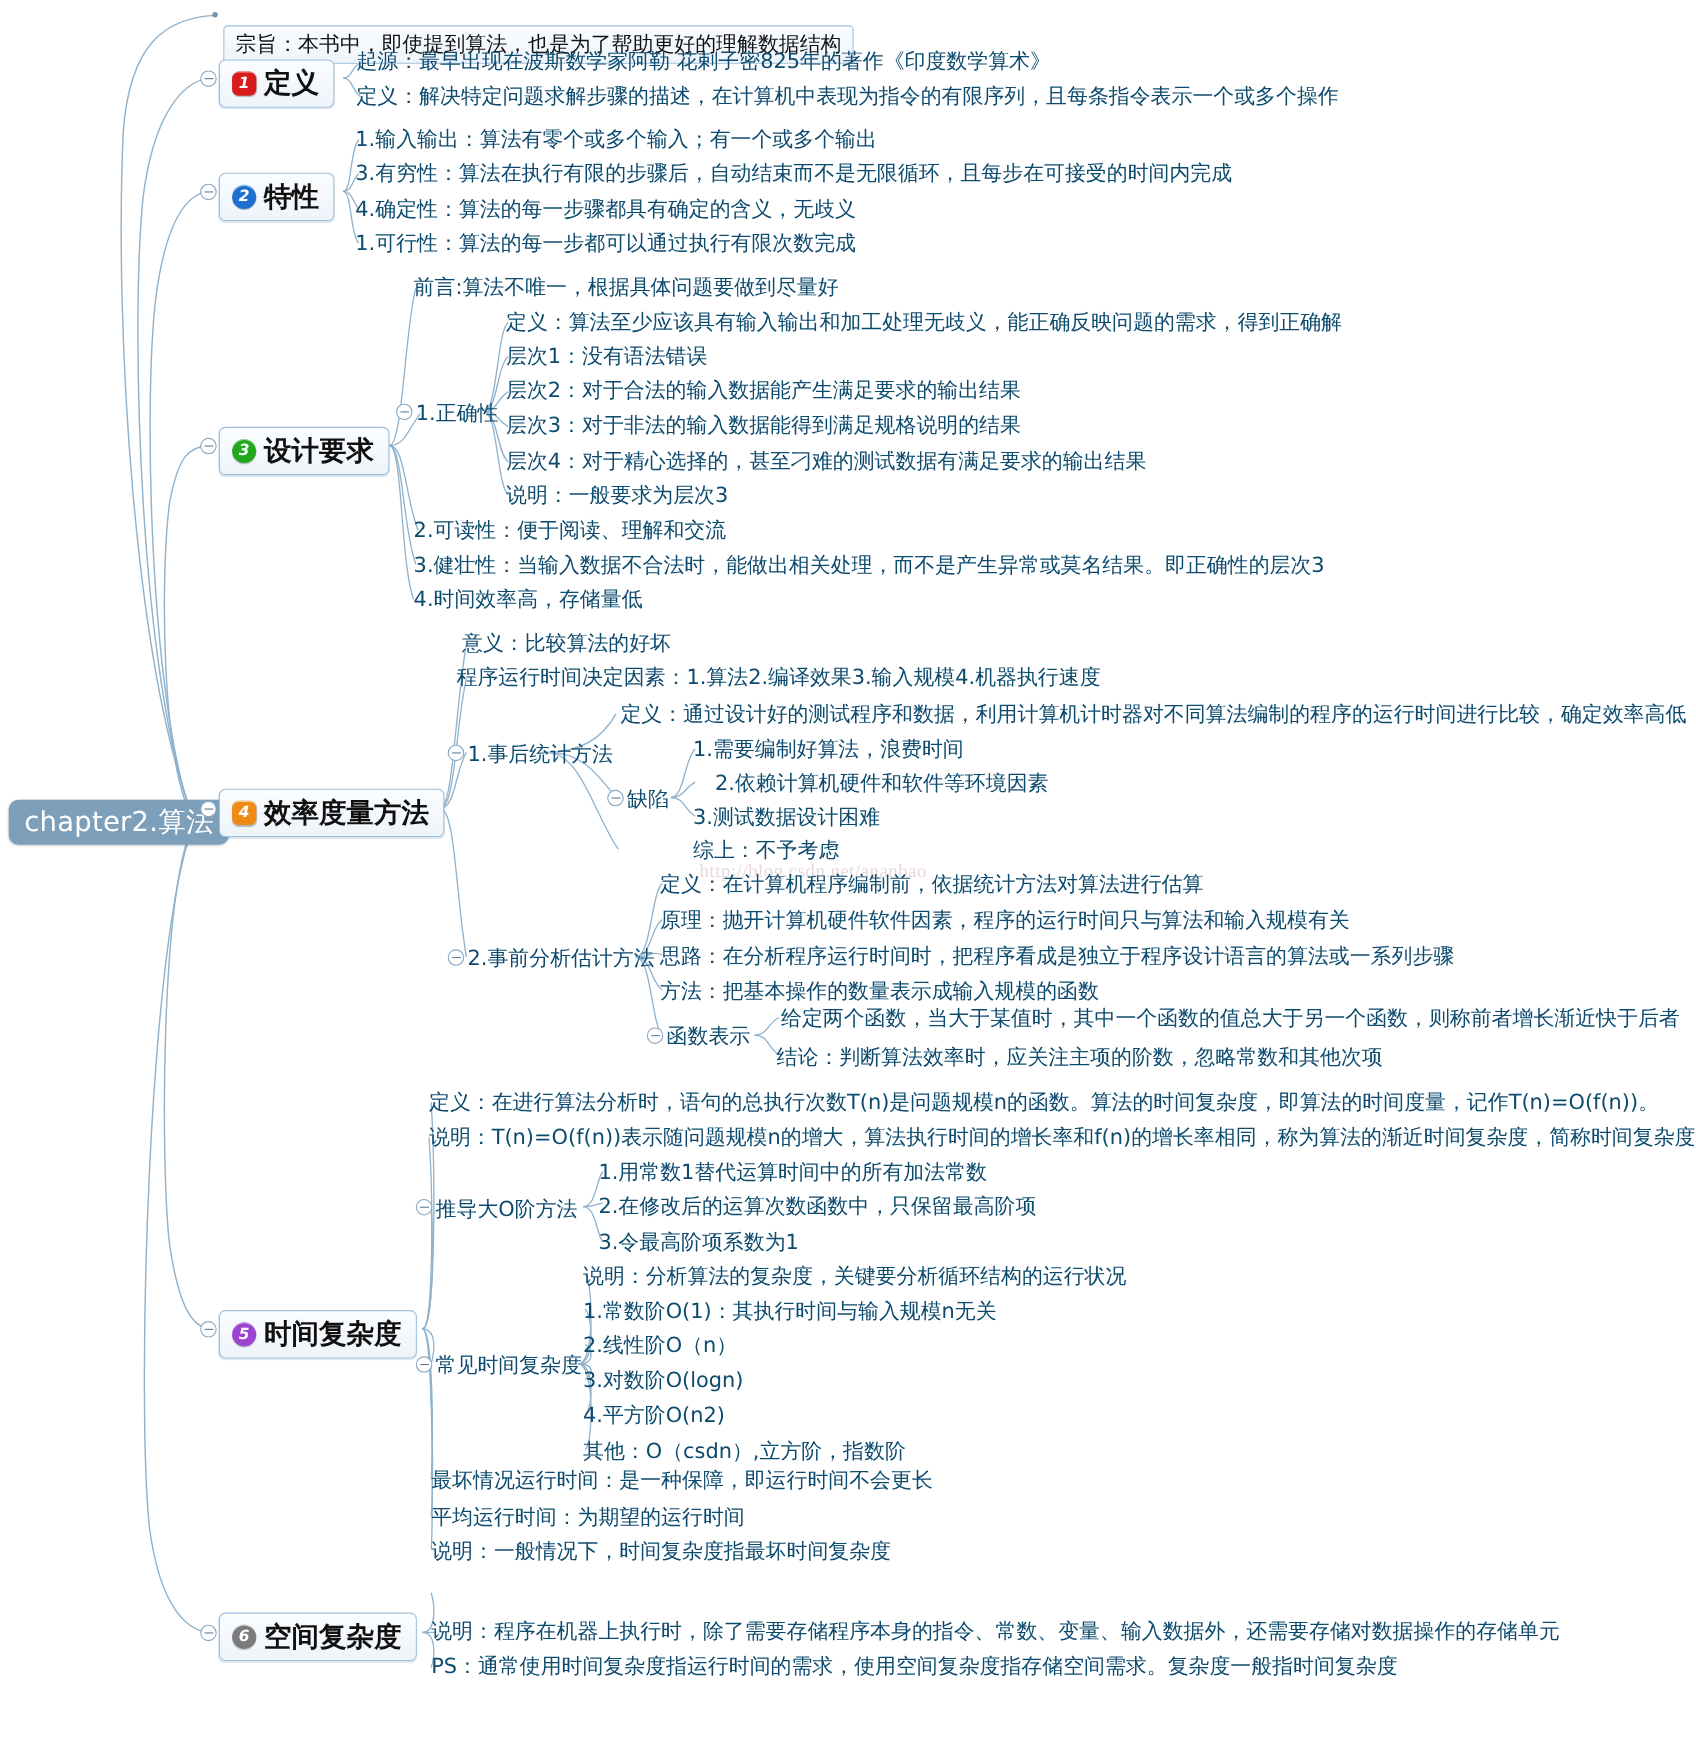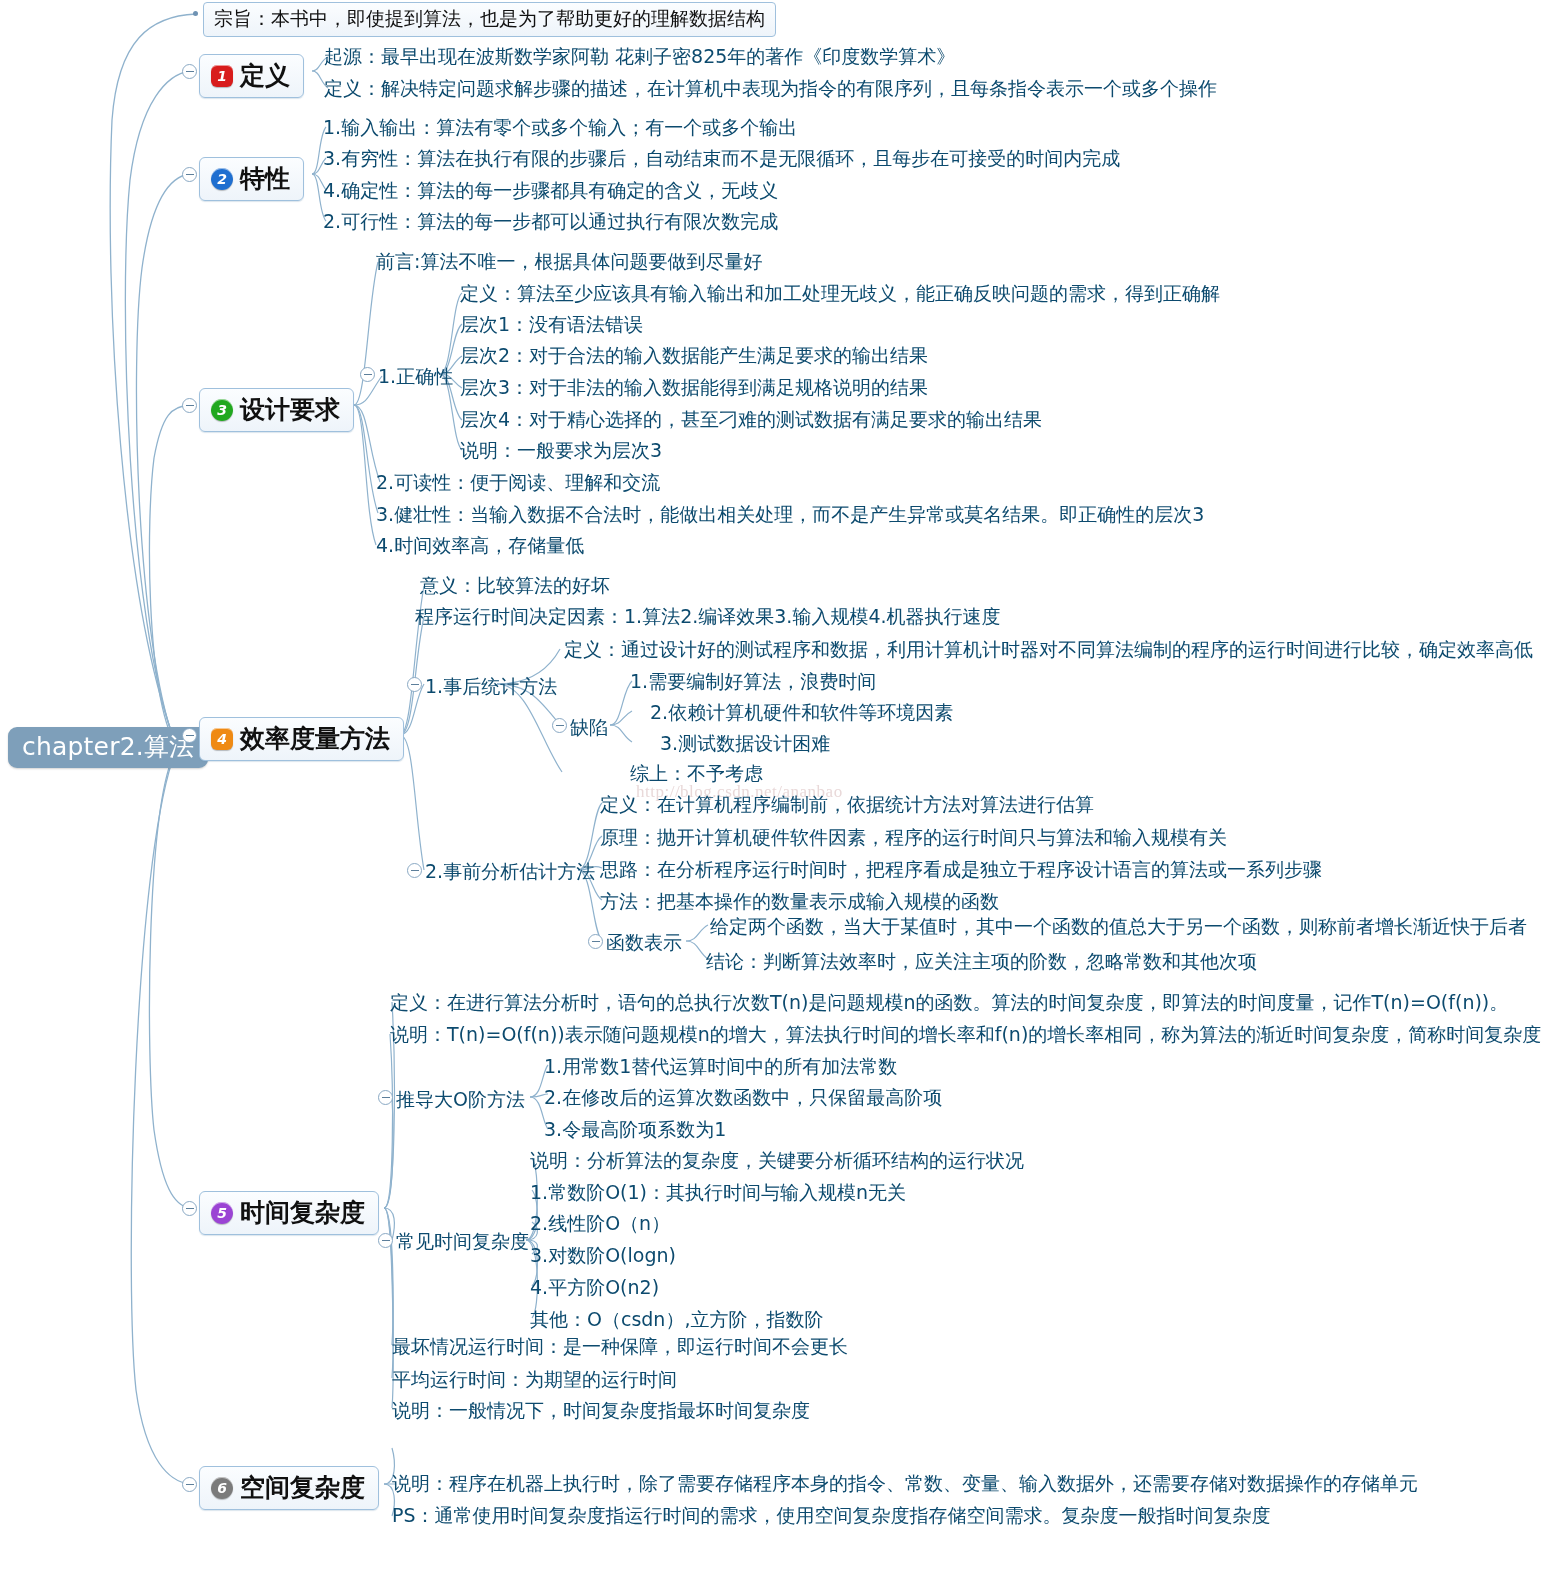--- a/index.html
+++ b/index.html
@@ -62,20 +62,21 @@
   
   .callout{
     position:absolute;
     background:linear-gradient(#fbfdff,#eef4fa);
     border:1px solid #9fc0dd;
     border-radius:4px;
     padding:3px 10px 4px 10px;
     font-size:19px;
     white-space:nowrap;
     color:#111;
+    margin-top:21px;
   }
 
   
   .t{
     position:absolute;
     white-space:nowrap;
     font-size:19px;
     line-height:1;
     color:#0c4a6e;
   }
@@ -227,21 +228,21 @@
   <div class="t" style="left:324px; top:79px;">定义：解决特定问题求解步骤的描述，在计算机中表现为指令的有限序列，且每条指令表示一个或多个操作</div>
 
   <div class="tog" style="left:182px; top:167px;"></div>
   <div class="l1" style="left:199px; top:157px;">
     <span class="badge rd" style="background:#1f6fd0;">2</span>
     <span class="lbl">特性</span>
   </div>
   <div class="t" style="left:323px; top:118px;">1.输入输出：算法有零个或多个输入；有一个或多个输出</div>
   <div class="t" style="left:323px; top:149px;">3.有穷性：算法在执行有限的步骤后，自动结束而不是无限循环，且每步在可接受的时间内完成</div>
   <div class="t" style="left:323px; top:181px;">4.确定性：算法的每一步骤都具有确定的含义，无歧义</div>
-  <div class="t" style="left:323px; top:212px;">2.可行性：算法的每一步都可以通过执行有限次数完成</div>
+  <div class="t" style="left:323px; top:212px;">1.可行性：算法的每一步都可以通过执行有限次数完成</div>
 
   <div class="tog" style="left:182px; top:398px;"></div>
   <div class="l1" style="left:199px; top:388px;">
     <span class="badge rd" style="background:#21a81f;">3</span>
     <span class="lbl">设计要求</span>
   </div>
   <div class="t" style="left:376px; top:252px;">前言:算法不唯一，根据具体问题要做到尽量好</div>
 
   <div class="tog" style="left:360px; top:367px;"></div>
   <div class="t" style="left:378px; top:367px;">1.正确性</div>
@@ -266,21 +267,21 @@
   <div class="t" style="left:415px; top:607px;">程序运行时间决定因素：1.算法2.编译效果3.输入规模4.机器执行速度</div>
 
   <div class="tog" style="left:407px; top:677px;"></div>
   <div class="t" style="left:425px; top:677px;">1.事后统计方法</div>
   <div class="t" style="left:564px; top:640px;">定义：通过设计好的测试程序和数据，利用计算机计时器对不同算法编制的程序的运行时间进行比较，确定效率高低</div>
 
   <div class="tog" style="left:552px; top:718px;"></div>
   <div class="t" style="left:570px; top:718px;">缺陷</div>
   <div class="t" style="left:630px; top:672px;">1.需要编制好算法，浪费时间</div>
   <div class="t" style="left:650px; top:703px;">2.依赖计算机硬件和软件等环境因素</div>
-  <div class="t" style="left:660px; top:734px;">3.测试数据设计困难</div>
+  <div class="t" style="left:630px; top:734px;">3.测试数据设计困难</div>
   <div class="t" style="left:630px; top:764px;">综上：不予考虑</div>
 
   <div class="tog" style="left:407px; top:863px;"></div>
   <div class="t" style="left:425px; top:862px;">2.事前分析估计方法</div>
   <div class="t" style="left:600px; top:795px;">定义：在计算机程序编制前，依据统计方法对算法进行估算</div>
   <div class="t" style="left:600px; top:828px;">原理：抛开计算机硬件软件因素，程序的运行时间只与算法和输入规模有关</div>
   <div class="t" style="left:600px; top:860px;">思路：在分析程序运行时间时，把程序看成是独立于程序设计语言的算法或一系列步骤</div>
   <div class="t" style="left:600px; top:892px;">方法：把基本操作的数量表示成输入规模的函数</div>
 
   <div class="tog" style="left:588px; top:934px;"></div>

